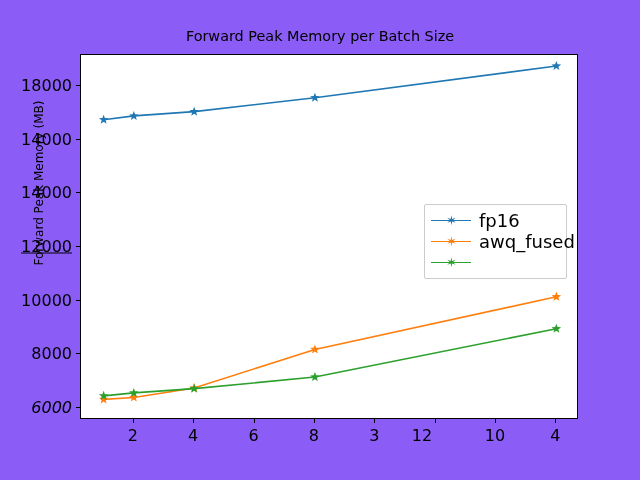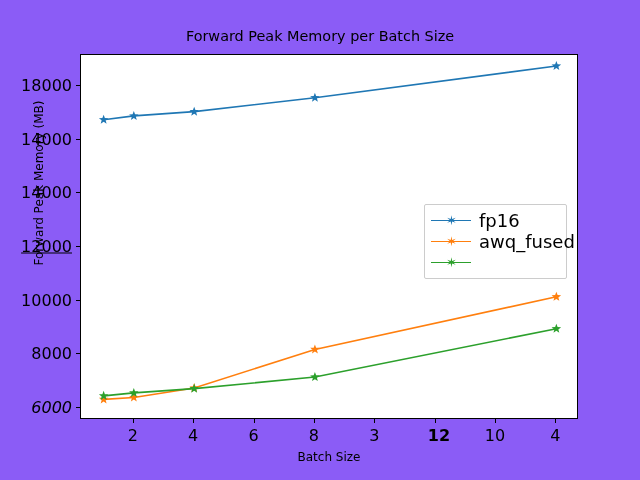--- a/index.html
+++ b/index.html
@@ -181,21 +181,21 @@
       <div class="tick-label ytick-label" style="left: 6px; width: 66px; top: 192.217px; text-align: right;">14000</div>
       <div class="tick-label ytick-label" style="left: 6px; width: 66px; top: 138.54px;">14000</div>
       <div class="tick-label ytick-label" style="left: 6px; width: 66px; top: 84.864px;">18000</div>
     </div>
   <div id="xtick-labels">
       <div class="tick-label xtick-label" style="left: 132.818px; top: 426px;">2</div>
       <div class="tick-label xtick-label" style="left: 193.182px; top: 426px;">4</div>
       <div class="tick-label xtick-label" style="left: 253.545px; top: 426px;">6</div>
       <div class="tick-label xtick-label" style="left: 313.909px; top: 426px;">8</div>
       <div class="tick-label xtick-label" style="left: 374.273px; top: 426px;">3</div>
-      <div class="tick-label xtick-label" style="left: 439px; top: 426px; font-weight: bold;">12</div>
+      <div class="tick-label xtick-label" style="left: 422px; top: 426px;">12</div>
       <div class="tick-label xtick-label" style="left: 495px; top: 426px;">10</div>
       <div class="tick-label xtick-label" style="left: 555.364px; top: 426px;">4</div>
     </div>
   <div id="tick-marks">
       <div class="tick-mark ytick-mark" style="top: 406.923px;"></div>
       <div class="tick-mark ytick-mark" style="top: 353.246px;"></div>
       <div class="tick-mark ytick-mark" style="top: 299.57px;"></div>
       <div class="tick-mark ytick-mark" style="top: 245.893px;"></div>
       <div class="tick-mark ytick-mark" style="top: 192.217px;"></div>
       <div class="tick-mark ytick-mark" style="top: 138.54px;"></div>
@@ -204,21 +204,20 @@
       <div class="tick-mark xtick-mark" style="left: 193.182px;"></div>
       <div class="tick-mark xtick-mark" style="left: 253.545px;"></div>
       <div class="tick-mark xtick-mark" style="left: 313.909px;"></div>
       <div class="tick-mark xtick-mark" style="left: 374.273px;"></div>
       <div class="tick-mark xtick-mark" style="left: 434.636px;"></div>
       <div class="tick-mark xtick-mark" style="left: 495px;"></div>
       <div class="tick-mark xtick-mark" style="left: 555.364px;"></div>
     </div>
 
   <div id="ylabel">Forward Peak Memory (MB)</div>
-  <div id="xlabel">Batch Size</div>
 
   <div id="legend">
       <div class="legend-row">
         <span class="legend-sample">
           <span class="legend-line" style="background: rgb(31, 119, 180);"></span>
           <span class="legend-marker" style="color: rgb(31, 119, 180);">✶</span>
         </span>
         <span class="legend-text">fp16</span>
       </div>
       <div class="legend-row">

